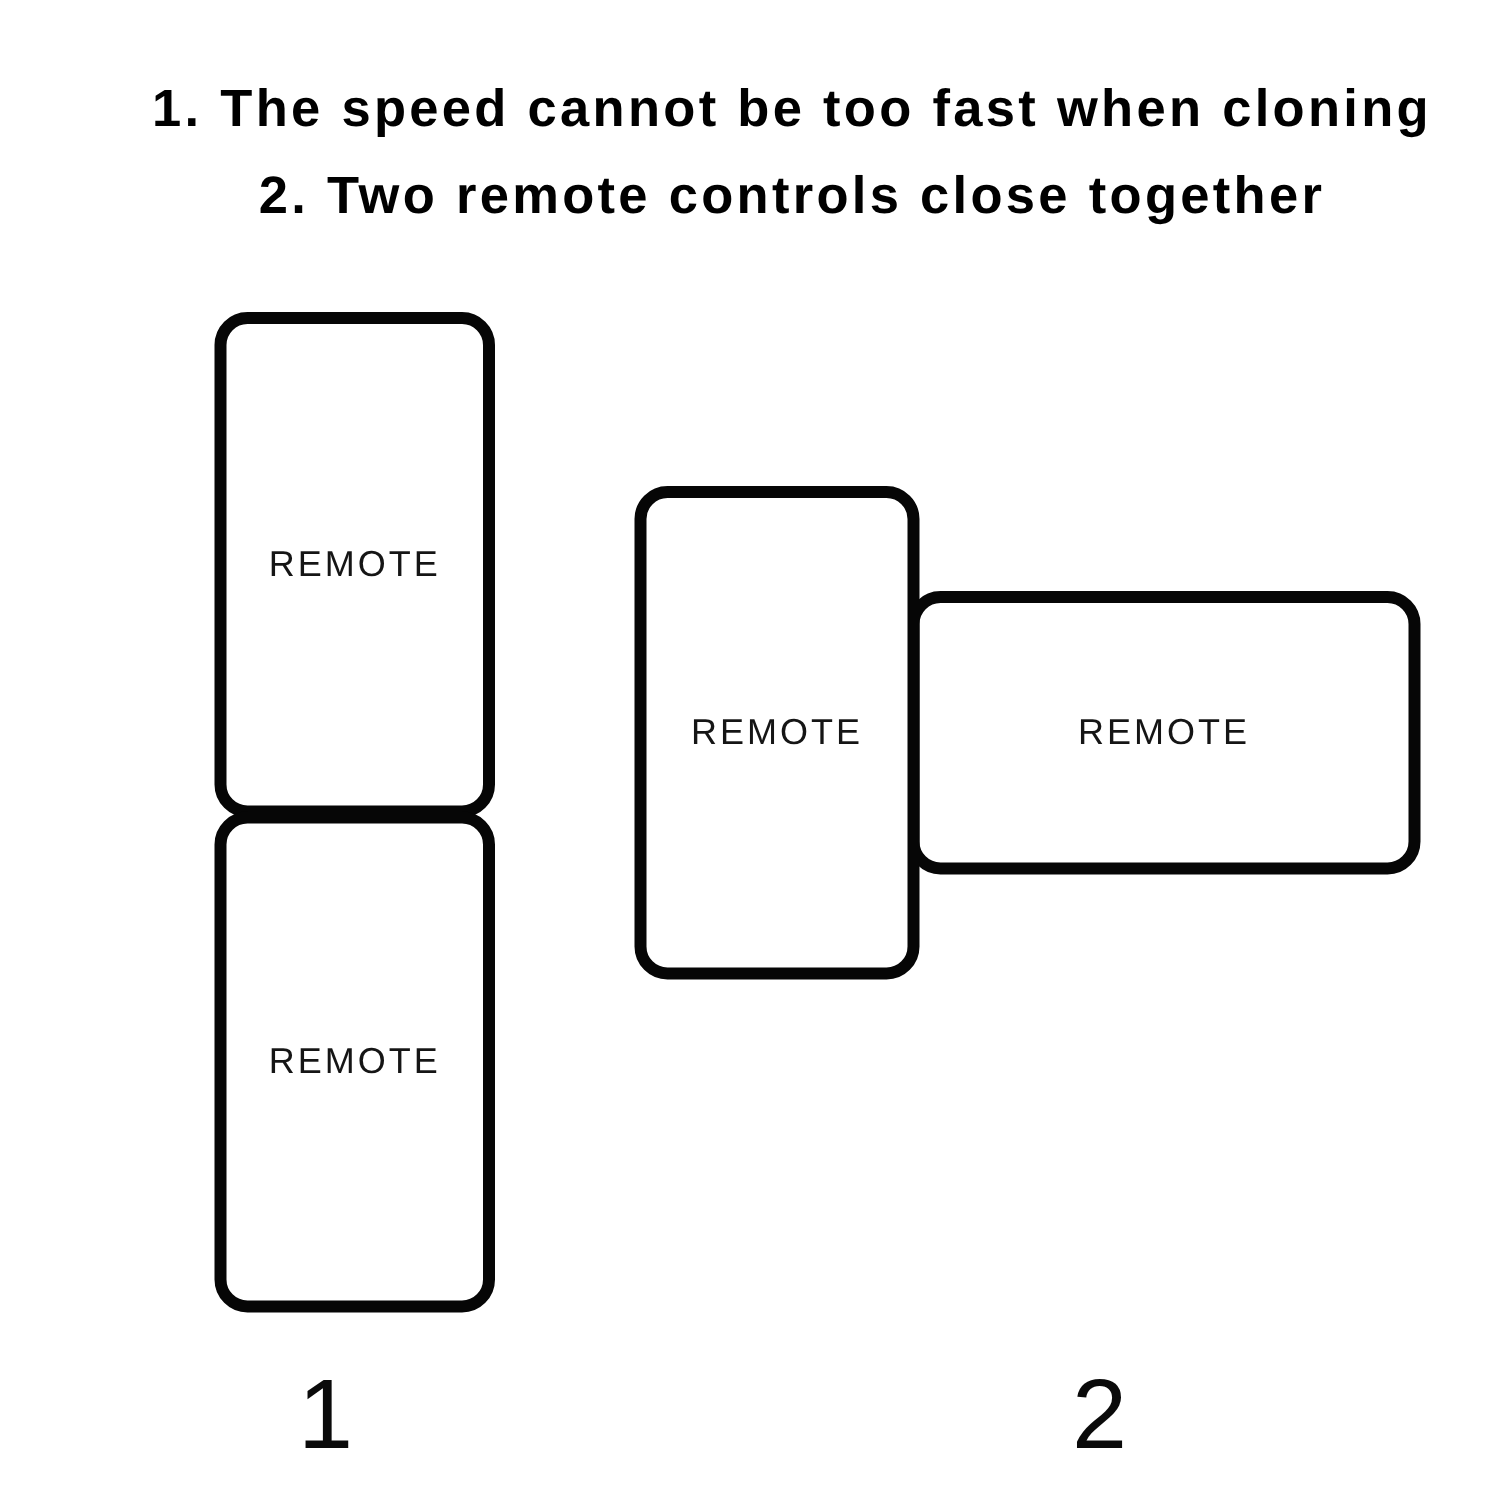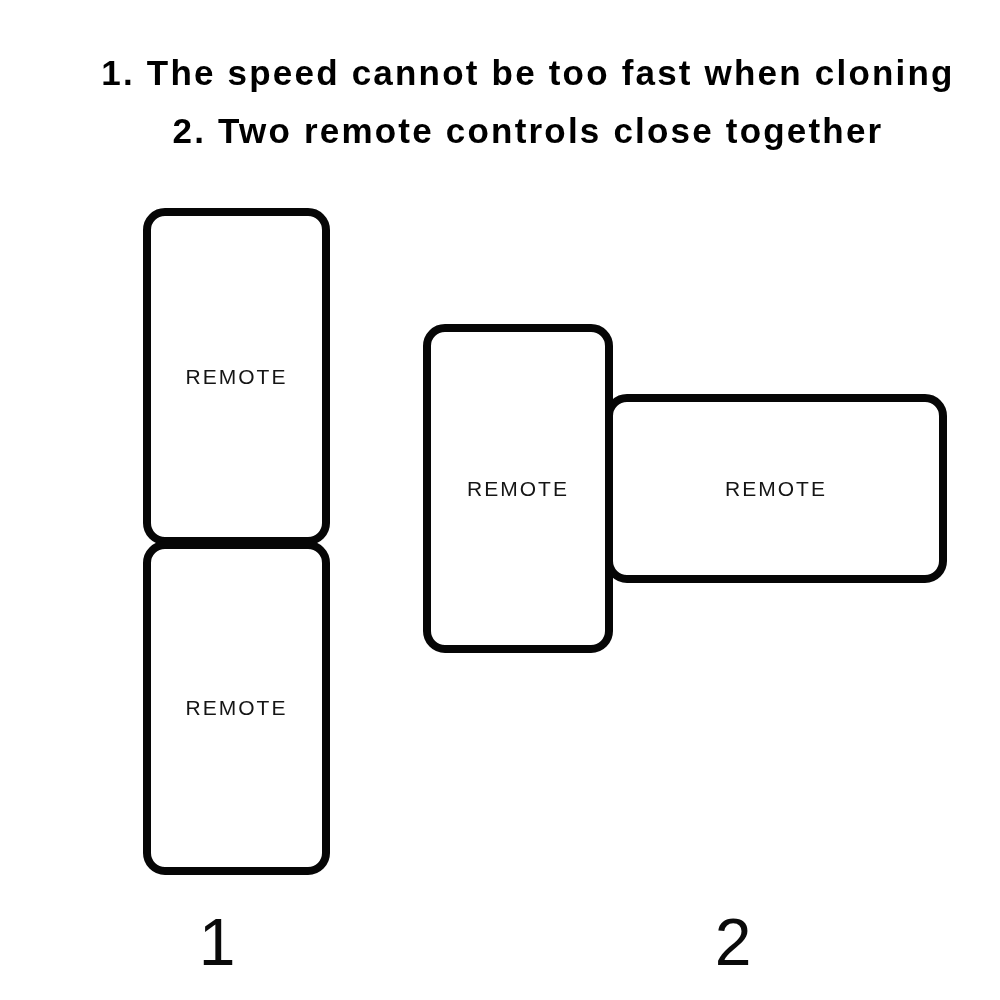--- a/index.html
+++ b/index.html
@@ -35,21 +35,21 @@
     position: absolute;
     box-sizing: border-box;
     background: #ffffff;
     border: 8px solid var(--outline, #060606);
     border-radius: 22px;
     display: flex;
     align-items: center;
     justify-content: center;
   }
   .rlabel {
-    font-size: 21px;
+    font-size: 24px;
     font-weight: 400;
     letter-spacing: 2px;
     color: #151515;
     white-space: nowrap;
   }
   .card-a { left: 143px; top: 208px; width: 187px; height: 337px; z-index: 1; }
   .card-b { left: 143px; top: 541px; width: 187px; height: 334px; z-index: 1; }
   .card-c { left: 423px; top: 324px; width: 190px; height: 329px; z-index: 3; }
   .card-d { left: 605px; top: 394px; width: 342px; height: 189px; z-index: 2; }
   .fignum {

